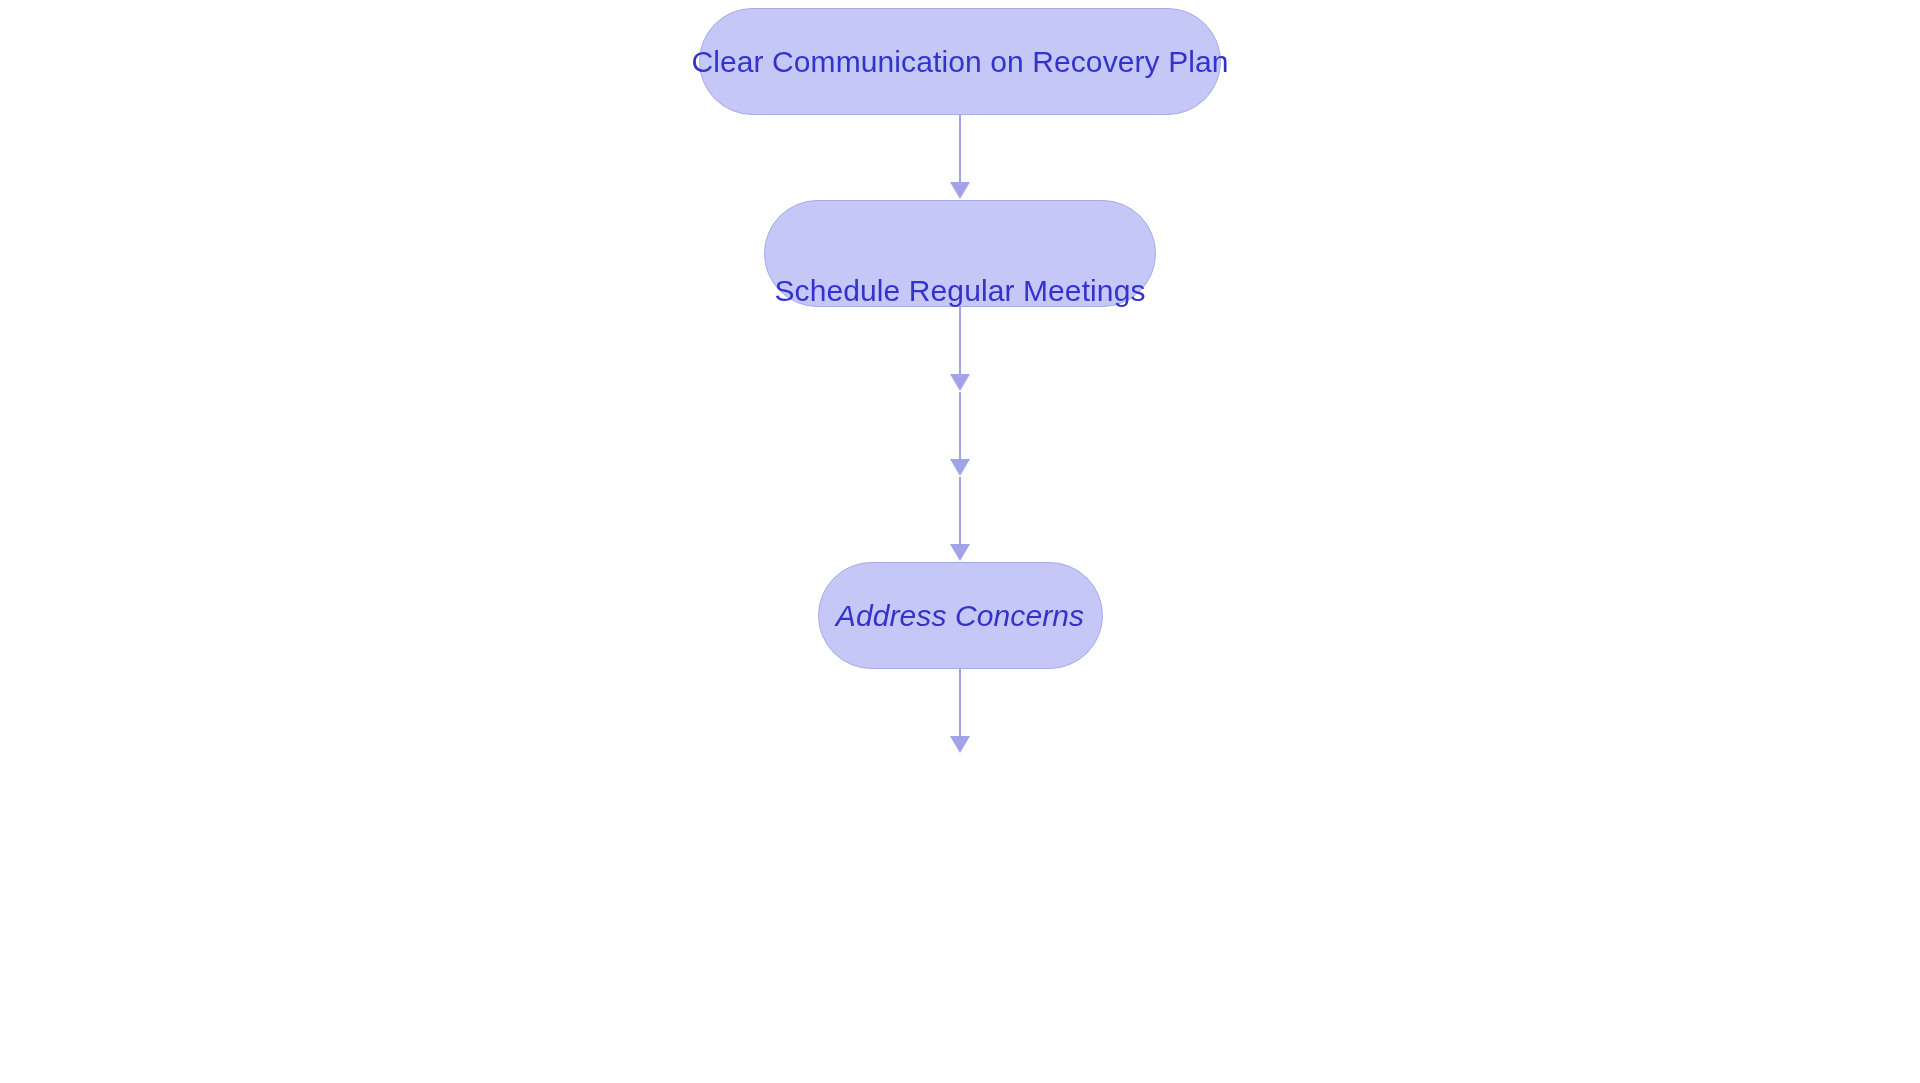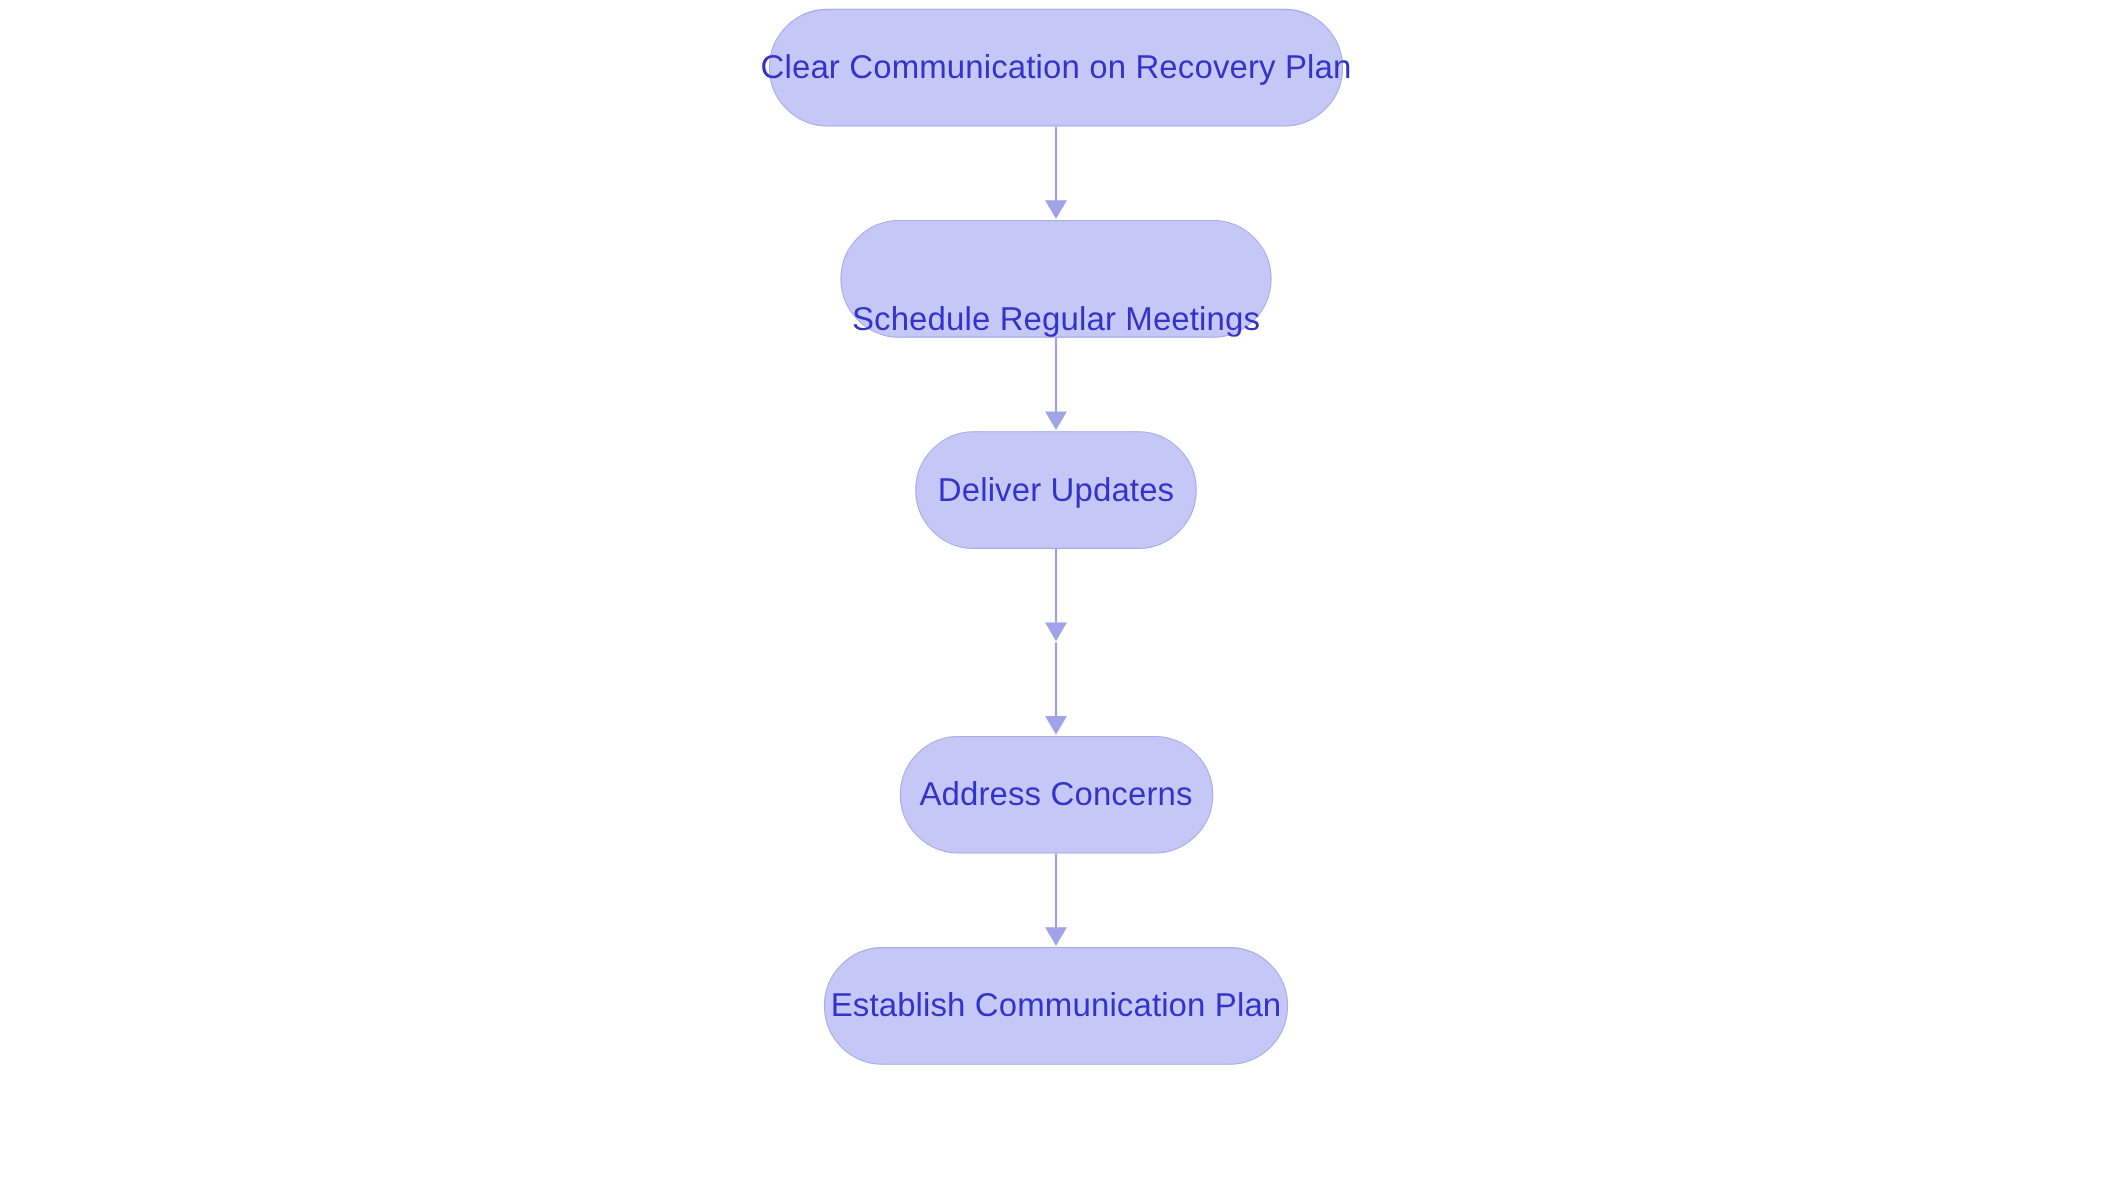--- a/index.html
+++ b/index.html
@@ -59,21 +59,21 @@
   .flow-node .node-label {
     display: block;
     pointer-events: none;
   }
 
   
   .node-w-0 { width: 522px; }
   .node-w-1 { width: 392px; align-items: flex-end; }
   .node-w-2 { width: 256px; }
   .node-w-3 { width: 272px; }
-  .node-w-4 { width: 285px; }
+  .node-w-4 { width: 285px; font-style: italic; }
   .node-w-5 { width: 422px; }
 
   
   .flow-connector {
     position: relative;
     width: 26px;
     height: 85px;
     display: flex;
     flex-direction: column;
     align-items: center;
@@ -115,23 +115,20 @@
 
     <div class="flow-node node-w-1">
       <span class="node-label">Schedule Regular Meetings</span>
     </div>
 
     <div class="flow-connector">
       <div class="connector-line"></div>
       <div class="connector-head"></div>
     </div>
 
-    <div class="flow-node node-w-2">
-      <span class="node-label">Deliver Updates</span>
-    </div>
 
     <div class="flow-connector">
       <div class="connector-line"></div>
       <div class="connector-head"></div>
     </div>
 
 
     <div class="flow-connector">
       <div class="connector-line"></div>
       <div class="connector-head"></div>
@@ -139,18 +136,15 @@
 
     <div class="flow-node node-w-4">
       <span class="node-label">Address Concerns</span>
     </div>
 
     <div class="flow-connector">
       <div class="connector-line"></div>
       <div class="connector-head"></div>
     </div>
 
-    <div class="flow-node node-w-5">
-      <span class="node-label">Establish Communication Plan</span>
-    </div>
 
   </div>
 </div>
 
 </body></html>

